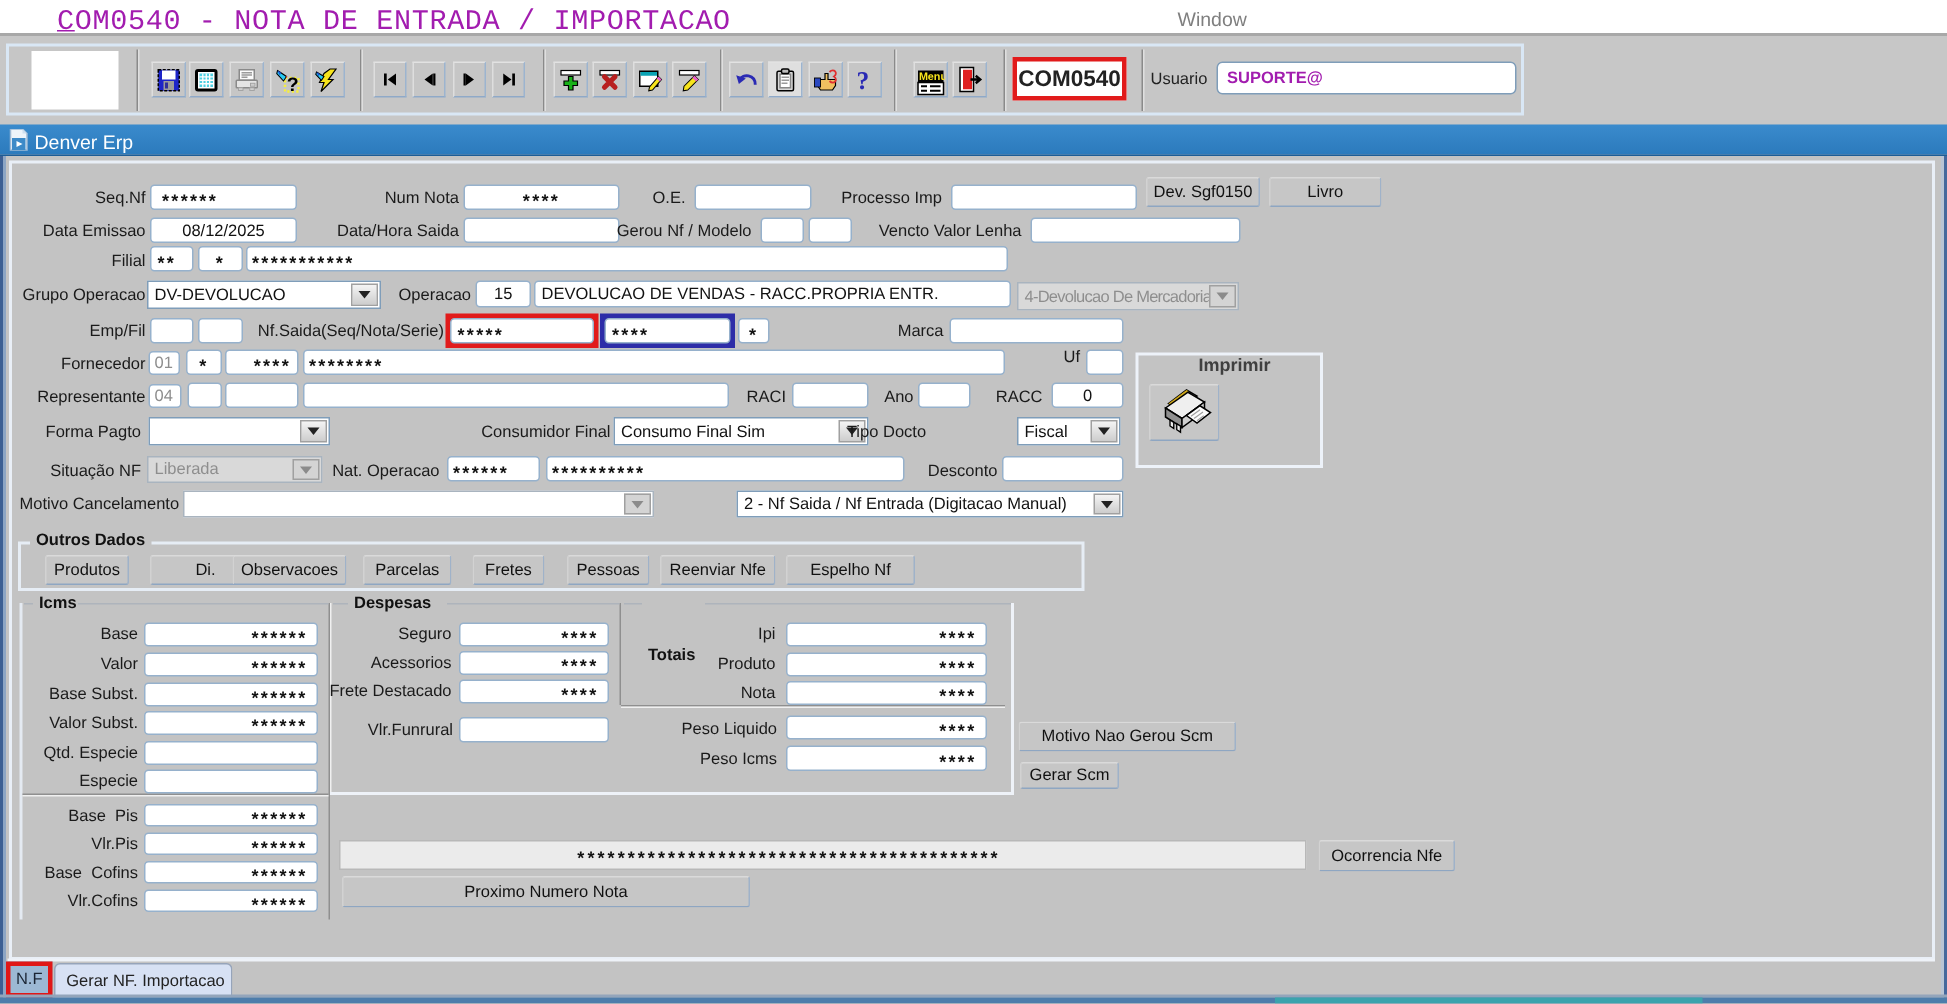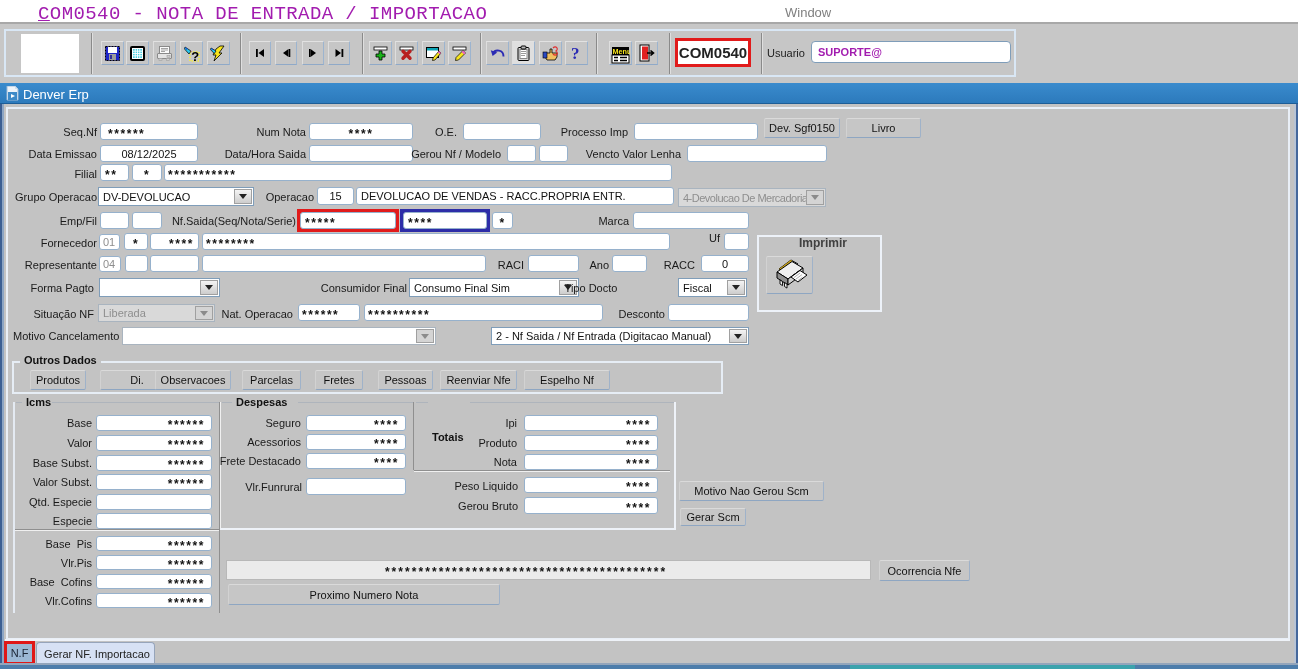--- a/index.html
+++ b/index.html
@@ -455,21 +455,21 @@
     <span class="ast">****</span>
   </div>
 <div class="lbl" style="left:357px;top:456px;width:160px;">Nota</div>
 <div class="inp" style="left:524px;top:454px;width:134px;height:16px;padding-right:6px;justify-content:flex-end;">
     <span class="ast">****</span>
   </div>
 <div class="lbl" style="left:358px;top:480px;width:160px;">Peso Liquido</div>
 <div class="inp" style="left:524px;top:477px;width:134px;height:16px;padding-right:6px;justify-content:flex-end;">
     <span class="ast">****</span>
   </div>
-<div class="lbl" style="left:358px;top:500px;width:160px;">Gerou Bruto</div>
+<div class="lbl" style="left:358px;top:500px;width:160px;">Peso Icms</div>
 <div class="inp" style="left:524px;top:497px;width:134px;height:17px;padding-right:6px;justify-content:flex-end;">
     <span class="ast">****</span>
   </div>
 <div class="btn" style="left:679px;top:481px;width:145px;height:20px;font-size:11px;">Motivo Nao Gerou Scm</div>
 <div class="btn" style="left:680px;top:508px;width:66px;height:18px;font-size:11px;">Gerar Scm</div>
 <div class="abs" style="left:226px;top:560px;width:645px;height:20px;background:#ebebeb;border:1px solid #b8b8b8;box-sizing:border-box;display:flex;align-items:center;justify-content:center;padding-right:45px;">
     <span class="ast" style="font-size:12px;letter-spacing:2.05px;">******************************************</span>
   </div>
 <div class="btn" style="left:879px;top:560px;width:91px;height:21px;font-size:11px;">Ocorrencia Nfe</div>
 <div class="btn" style="left:228px;top:584px;width:272px;height:21px;font-size:11px;">Proximo Numero Nota</div>

